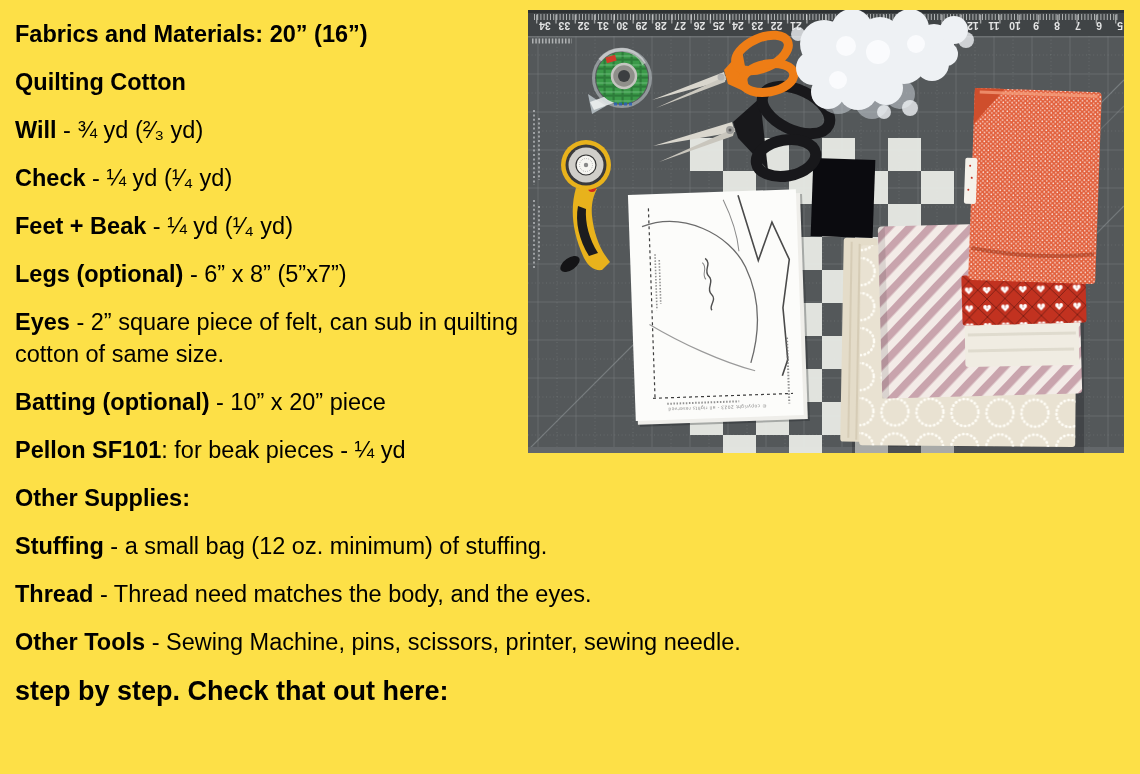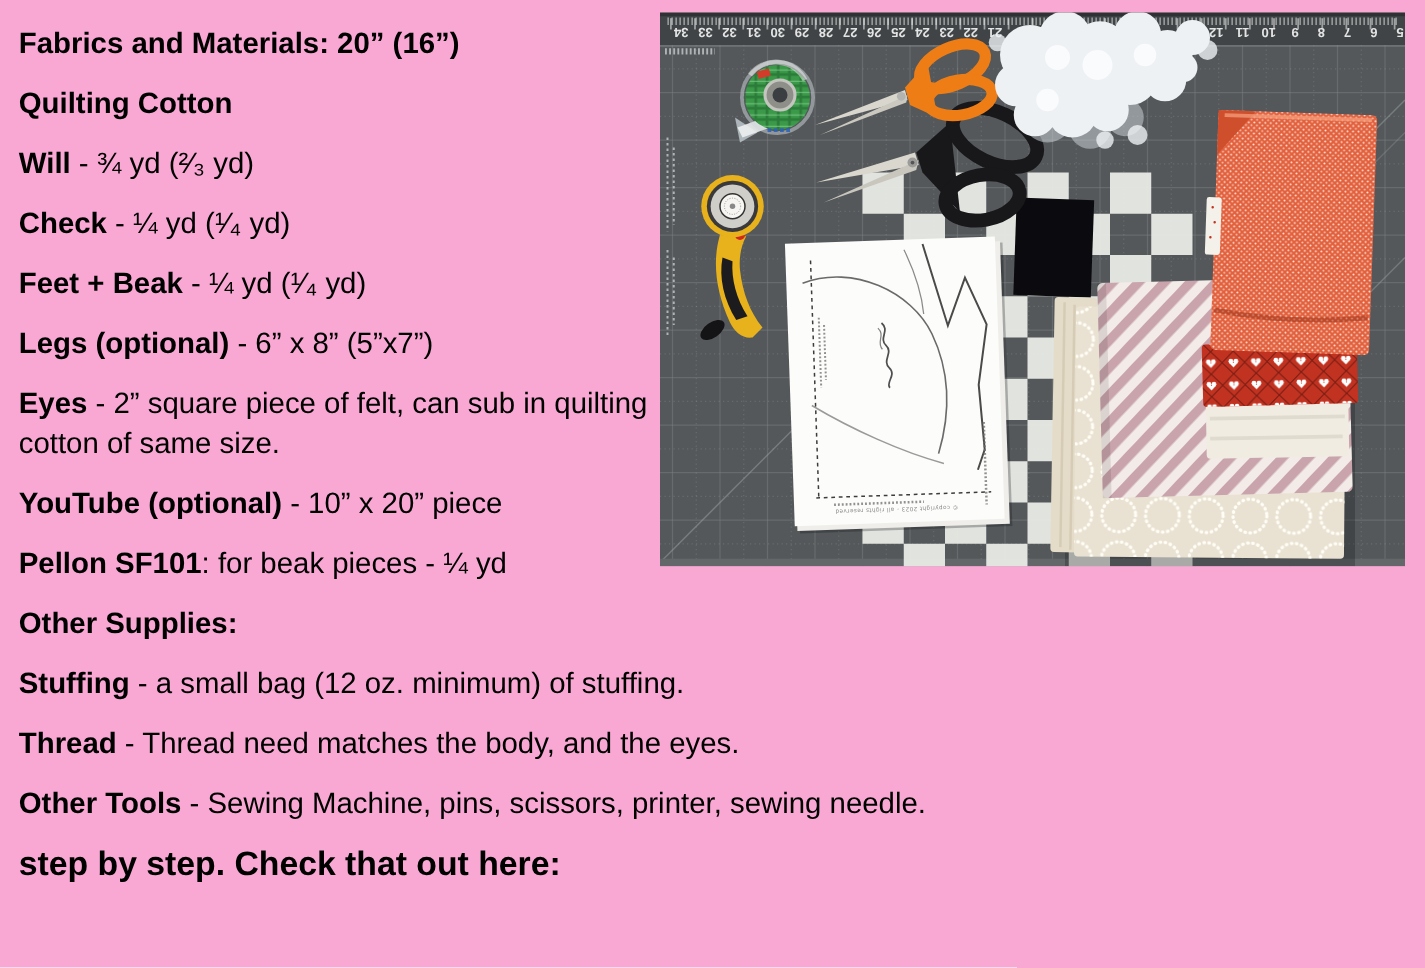--- a/index.html
+++ b/index.html
@@ -1,16 +1,16 @@
 <!DOCTYPE html>
 <html><head>
 <meta charset="utf-8">
 <style>
   html,body{margin:0;padding:0;background:#fff;}
-  .page{position:relative;width:1140px;height:774px;background:#f9a8d4;overflow:hidden;
+  .page{position:relative;width:1140px;height:774px;background:#fde047;overflow:hidden;
         font-family:"Liberation Sans","DejaVu Sans",sans-serif;color:#000;}
   .content{position:absolute;left:15px;top:18px;width:1110px;}
   p.item{font-size:23.5px;line-height:32px;margin:0 0 16px 0;}
   p.head{font-weight:bold;}
   .narrow{width:505px;}
   .block{display:block;}
   b{font-weight:bold;}
   p.footer{font-size:27px;line-height:34px;font-weight:bold;margin:0;}
   .photo{position:absolute;left:528px;top:10px;width:596px;height:443px;}
   .rnum{font:700 10.5px "Liberation Sans","DejaVu Sans",sans-serif;fill:#e3e4e4;text-anchor:middle;}
@@ -23,21 +23,21 @@
 
   <div class="content">
     <p class="item head narrow">Fabrics and Materials: 20” (16”)</p>
     <p class="item head narrow">Quilting Cotton</p>
 
     <p class="item narrow"><b>Will</b><span> - ¾ yd (²⁄₃ yd)</span></p>
     <p class="item narrow"><b>Check</b><span> - ¼ yd (¹⁄₄ yd)</span></p>
     <p class="item narrow"><b>Feet + Beak</b><span> - ¼ yd (¹⁄₄ yd)</span></p>
     <p class="item narrow"><b>Legs (optional)</b><span> - 6” x 8” (5”x7”)</span></p>
     <p class="item narrow"><b>Eyes</b><span> - 2” square piece of felt, can sub in quilting cotton of same size.</span></p>
-    <p class="item narrow"><b>YouTube (optional)</b><span> - 10” x 20” piece</span></p>
+    <p class="item narrow"><b>Batting (optional)</b><span> - 10” x 20” piece</span></p>
     <p class="item"><b>Pellon SF101</b><span>: for beak pieces - ¼ yd</span></p>
 
     <p class="item head narrow">Other Supplies:</p>
 
     <p class="item"><b>Stuffing</b><span> - a small bag (12 oz. minimum) of stuffing.</span></p>
     <p class="item"><b>Thread</b><span> - Thread need matches the body, and the eyes.</span></p>
     <p class="item"><b>Other Tools</b><span> - Sewing Machine, pins, scissors, printer, sewing needle.</span></p>
 
     <p class="footer">
         <span class="block">step by step. Check that out here:</span>

